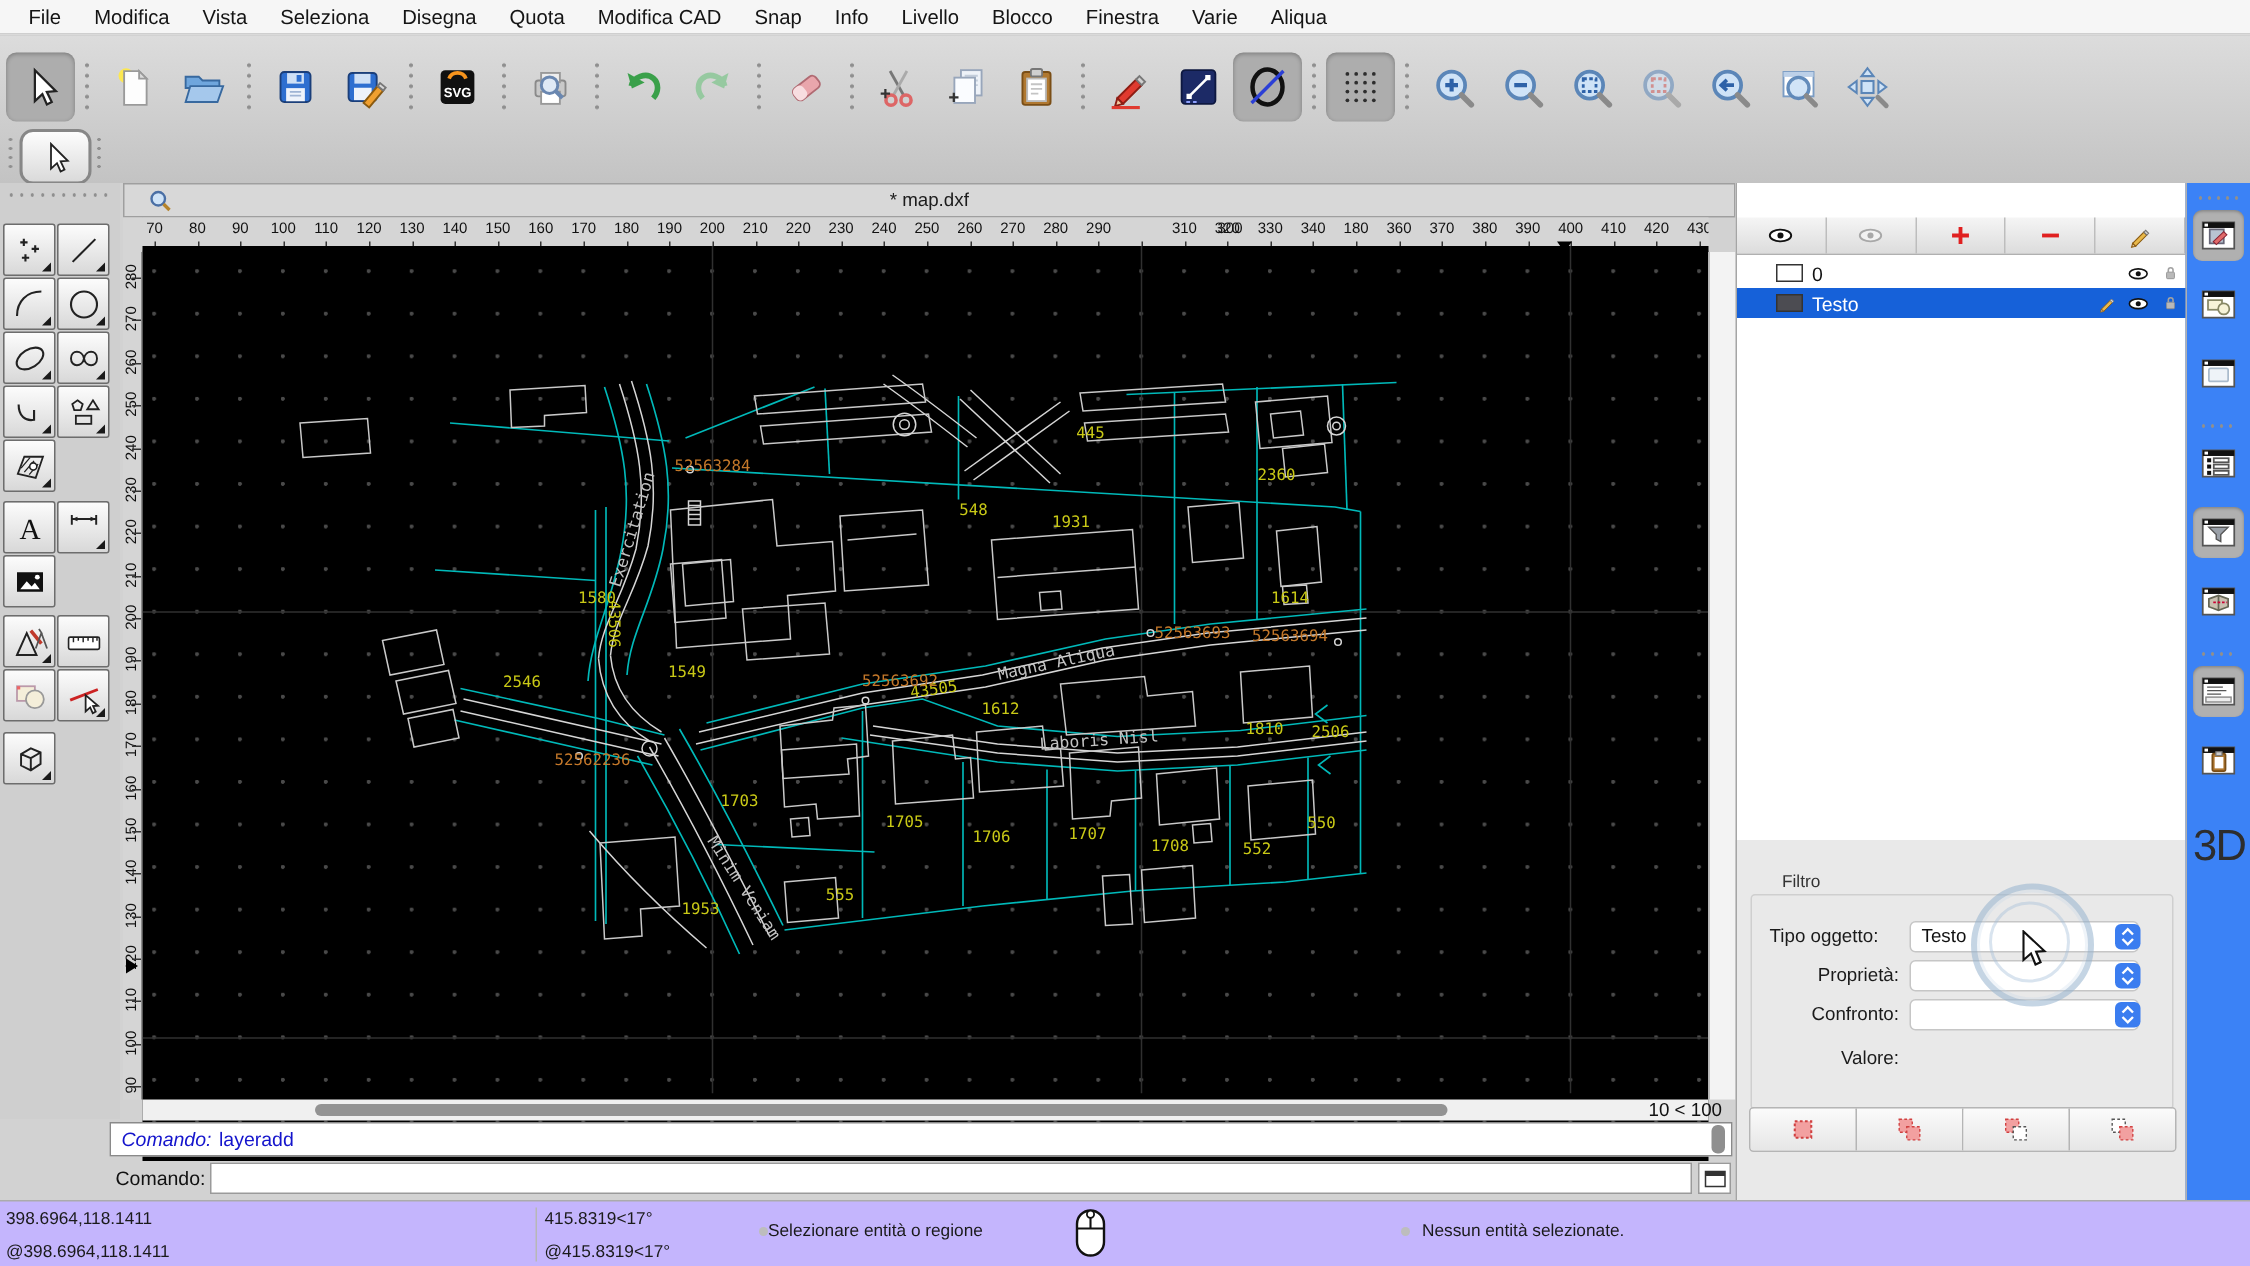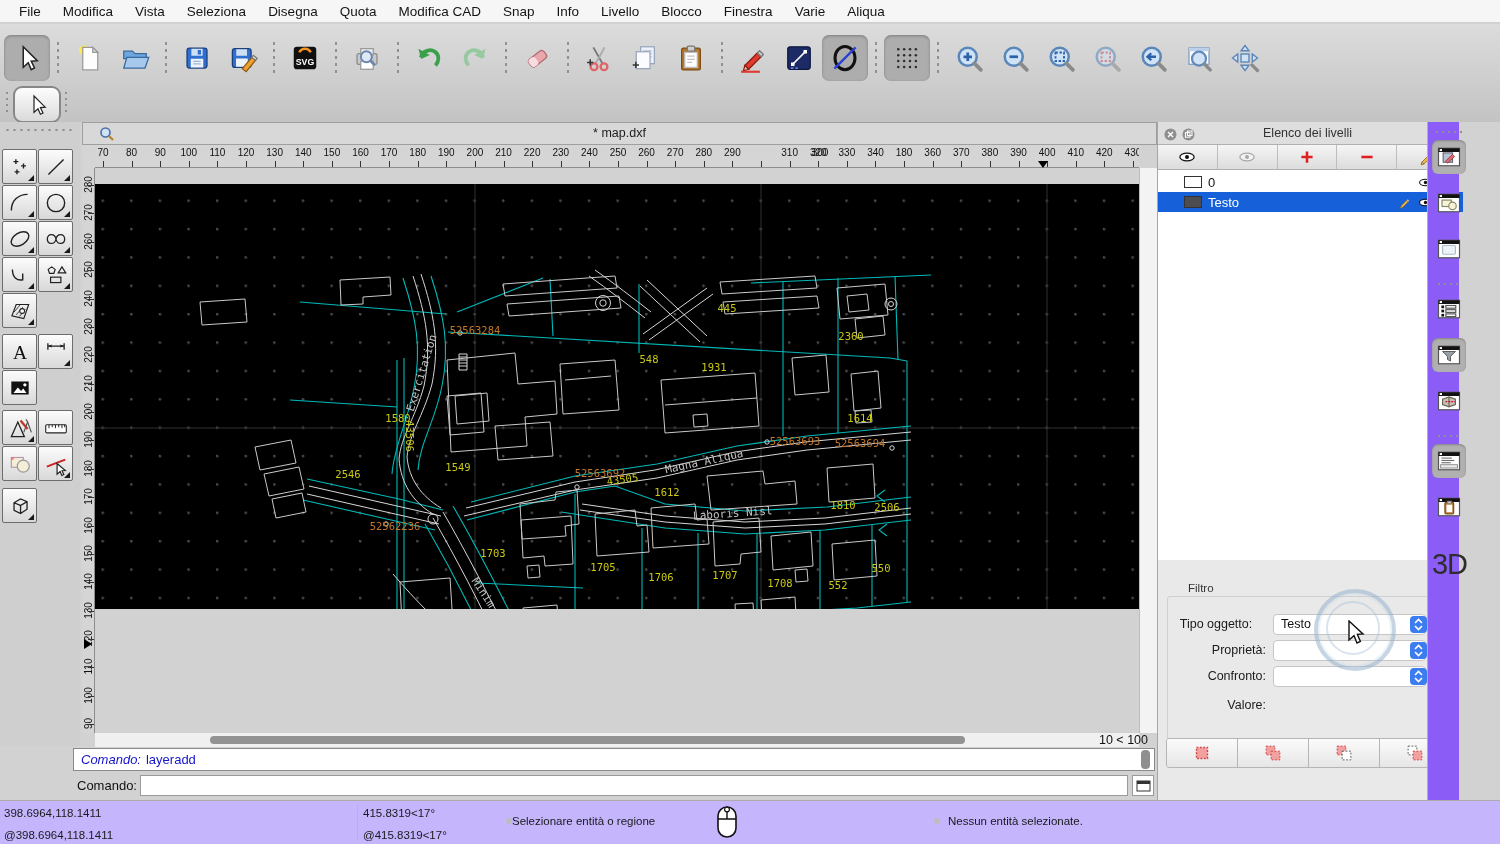--- a/index.html
+++ b/index.html
@@ -43,21 +43,21 @@
   .htick{position:absolute;bottom:0;width:1px;height:6px;background:#333}
   #hmarker{position:absolute;bottom:0;width:0;height:0;border-left:5px solid transparent;
            border-right:5px solid transparent;border-top:7px solid #000}
   #vruler{position:absolute;left:82px;top:168px;width:13px;height:565px;background:#d5d5d5;
           border-right:1px solid #8d8d8d;box-sizing:border-box;overflow:hidden}
   .vnum{position:absolute;left:-9px;width:30px;text-align:center;font-size:10px;color:#111;transform:rotate(-90deg)}
   .vtick{position:absolute;right:0;width:6px;height:1px;background:#333}
   #vmarker{position:absolute;left:84px;width:0;height:0;border-top:5px solid transparent;
            border-bottom:5px solid transparent;border-left:8px solid #000;z-index:5}
   #rcorner{position:absolute;left:82px;top:145px;width:13px;height:23px;background:#d5d5d5}
-  #canvas{position:absolute;left:95px;top:184px;width:1044px;height:425px;background:#000;overflow:hidden;
+  #canvas{position:absolute;left:95px;top:164px;width:1044px;height:610px;background:#000;overflow:hidden;
           background-image:radial-gradient(circle at 1.2px 1.2px, #4a4a4a 1.1px, transparent 1.6px);
           background-size:28.61px 28.375px;background-position:6.5px 15.5px}
   #canvas svg{position:absolute;left:0;top:0}
   #vscroll{position:absolute;left:1139px;top:168px;width:18px;height:565px;background:#f3f3f3;
            border-left:1px solid #bdbdbd;box-sizing:border-box}
   #hscroll{position:absolute;left:95px;top:733px;width:1044px;height:14px;background:#f0f0f0}
   #hthumb{position:absolute;left:115px;top:3px;width:755px;height:8px;border-radius:4px;background:#939393}
   #zoomlabel{position:absolute;left:1020px;top:733px;width:128px;text-align:right;font-size:12.5px;color:#111}
   
   .panel-header{position:absolute;left:0;top:0;width:100%;height:23px;background:#dedede;
@@ -87,21 +87,21 @@
                   border:1px solid #b5b5b5;border-radius:3px;overflow:hidden}
   .fabtn{flex:1;background:linear-gradient(#fbfbfb,#e6e6e6);border-right:1px solid #b5b5b5;
          display:flex;align-items:center;justify-content:center}
   .fabtn:last-child{border-right:none}
   
   #halo{position:absolute;left:1314px;top:589px;width:74px;height:74px;border-radius:50%;
         border:4px solid rgba(150,178,205,.55);box-shadow:0 0 0 2px rgba(190,210,230,.25) inset;pointer-events:none}
   #halo-inner{position:absolute;left:8px;top:8px;width:50px;height:50px;border-radius:50%;border:2px solid rgba(160,188,214,.4)}
   #fcursor{position:absolute;left:1345px;top:620px;pointer-events:none}
   
-  #rightstrip{position:absolute;left:1427px;top:122px;width:32px;height:722px;background:#8b5cf6;
+  #rightstrip{position:absolute;left:1457px;top:122px;width:43px;height:722px;background:#3b82f6;
               border-left:1px solid #b0b0b0;box-sizing:border-box}
   #rightstrip .handle{position:absolute;left:6px;top:8px;width:30px;height:4px;
         background-image:radial-gradient(circle at 50% 50%, #8f8f8f 1px, transparent 1.3px);background-size:6px 4px}
   .rsbtn{position:absolute;left:4px;width:34px;height:34px;border-radius:6px;display:flex;align-items:center;justify-content:center}
   .rsbtn.active{background:#b0b0b0;box-shadow:inset 0 1px 2px rgba(0,0,0,.25)}
   .rssep{position:absolute;left:8px;width:26px;height:4px;
         background-image:radial-gradient(circle at 50% 50%, #8f8f8f 1px, transparent 1.3px);background-size:6px 4px}
   #label3d{position:absolute;left:0;top:420px;width:43px;text-align:center;font-size:29px;color:#2d2d2d;
            font-family:"Liberation Sans",sans-serif;font-weight:400;letter-spacing:-1px}
   
@@ -746,34 +746,20 @@
       <text x="398" y="430" fill="#c2c2c2" font-size="11" font-family="DejaVu Sans Mono, monospace" text-anchor="middle" transform="rotate(57 398 430)">Minim Veniam</text>
     </svg>
   </div>
 <div id="vscroll"></div>
 <div id="hscroll">
     <div id="hthumb"></div>
   </div>
 <div id="zoomlabel">10 &lt; 100</div>
 
 <div id="layer-panel">
-  <div class="panel-header">
-    <span class="phbtn" style="left:6px">
-      <svg width="13" height="13" viewBox="0 0 13 13">
-          <circle cx="6.5" cy="6.5" r="6" fill="#8e8e8e"></circle>
-          <path d="M4 4 L9 9 M9 4 L4 9" stroke="#fff" stroke-width="1.4"></path>
-        </svg></span>
-    <span class="phbtn" style="left:24px">
-      <svg width="13" height="13" viewBox="0 0 13 13">
-          <circle cx="6.5" cy="6.5" r="6" fill="#8e8e8e"></circle>
-          <rect x="3.4" y="4.6" width="4.6" height="4.6" fill="none" stroke="#fff"></rect>
-          <rect x="5.4" y="3" width="4.6" height="4.6" fill="none" stroke="#fff"></rect>
-        </svg></span>
-    <div class="panel-title">Elenco dei livelli</div>
-  </div>
   <div id="layer-toolbar">
       <div class="ltb">
         <svg width="18" height="18" viewBox="0 0 24 24">
           <ellipse cx="12" cy="12" rx="9.5" ry="5.2" fill="#fff" stroke="#111" stroke-width="1.7"></ellipse>
           <circle cx="12" cy="12" r="2.7" fill="#111"></circle>
         </svg>
       </div>
       <div class="ltb">
         <svg width="18" height="18" viewBox="0 0 24 24">
           <ellipse cx="12" cy="12" rx="9.5" ry="5.2" fill="#f2f2f2" stroke="#a8a8a8" stroke-width="1.7"></ellipse>

